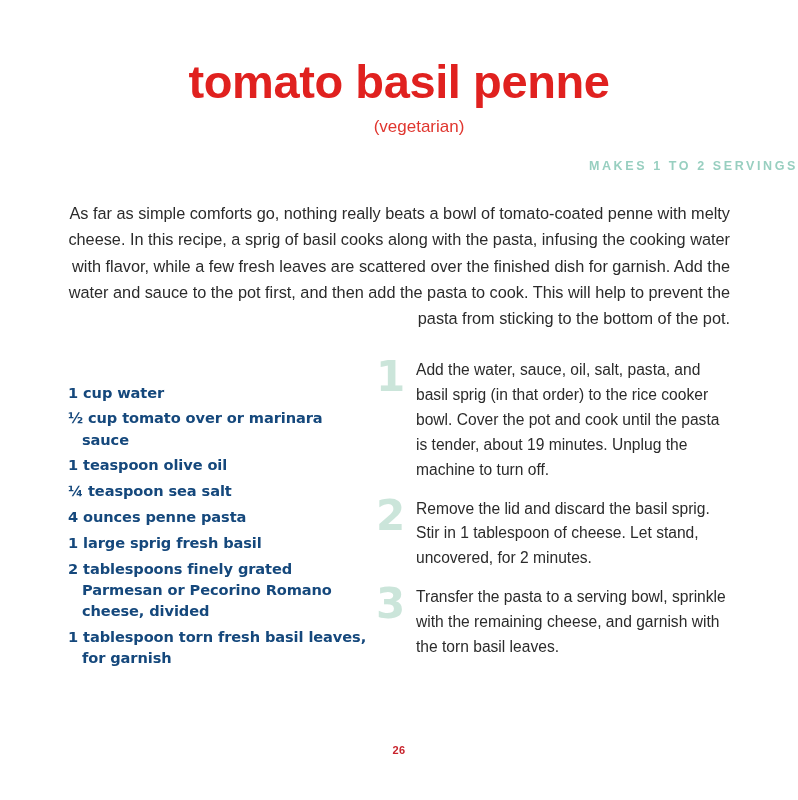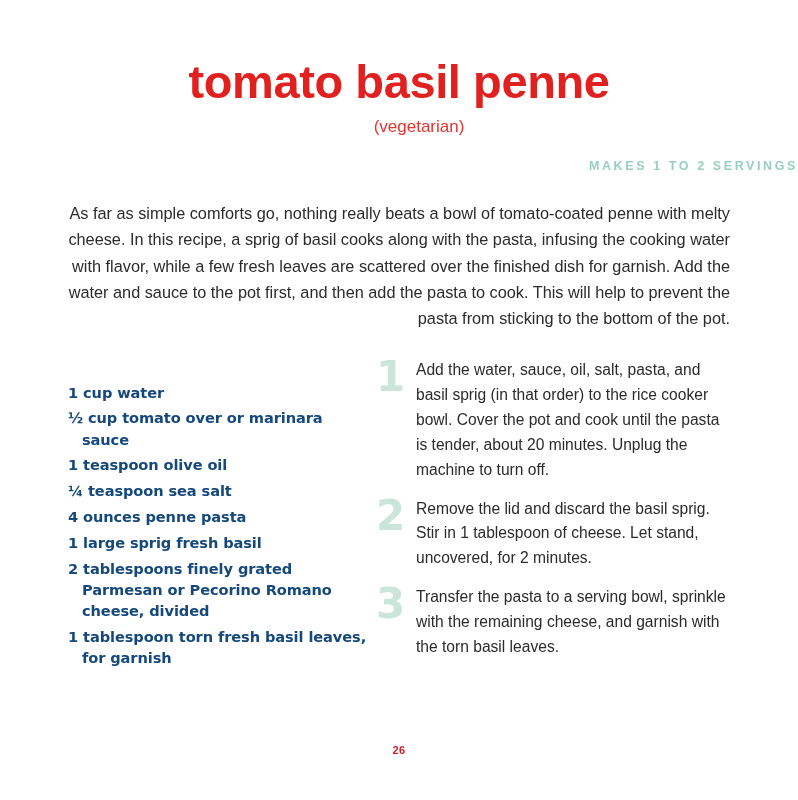--- a/index.html
+++ b/index.html
@@ -163,21 +163,21 @@
       <div class="ingredient">4 ounces penne pasta</div>
       <div class="ingredient">1 large sprig fresh basil</div>
       <div class="ingredient">2 tablespoons finely grated Parmesan or Pecorino Romano cheese, divided</div>
       <div class="ingredient">1 tablespoon torn fresh basil leaves, for garnish</div>
     </div>
 
     <div class="col-steps">
 
       <div class="step">
         <div class="step-num">1</div>
-        <div class="step-text">Add the water, sauce, oil, salt, pasta, and basil sprig (in that order) to the rice cooker bowl. Cover the pot and cook until the pasta is tender, about 20 minutes. Unplug the machine to turn off.</div>
+        <div class="step-text">Add the water, sauce, oil, salt, pasta, and basil sprig (in that order) to the rice cooker bowl. Cover the pot and cook until the pasta is tender, about 19 minutes. Unplug the machine to turn off.</div>
       </div>
 
       <div class="step">
         <div class="step-num">2</div>
         <div class="step-text">Remove the lid and discard the basil sprig. Stir in 1 tablespoon of cheese. Let stand, uncovered, for 2 minutes.</div>
       </div>
 
       <div class="step">
         <div class="step-num">3</div>
         <div class="step-text">Transfer the pasta to a serving bowl, sprinkle with the remaining cheese, and garnish with the torn basil leaves.</div>

